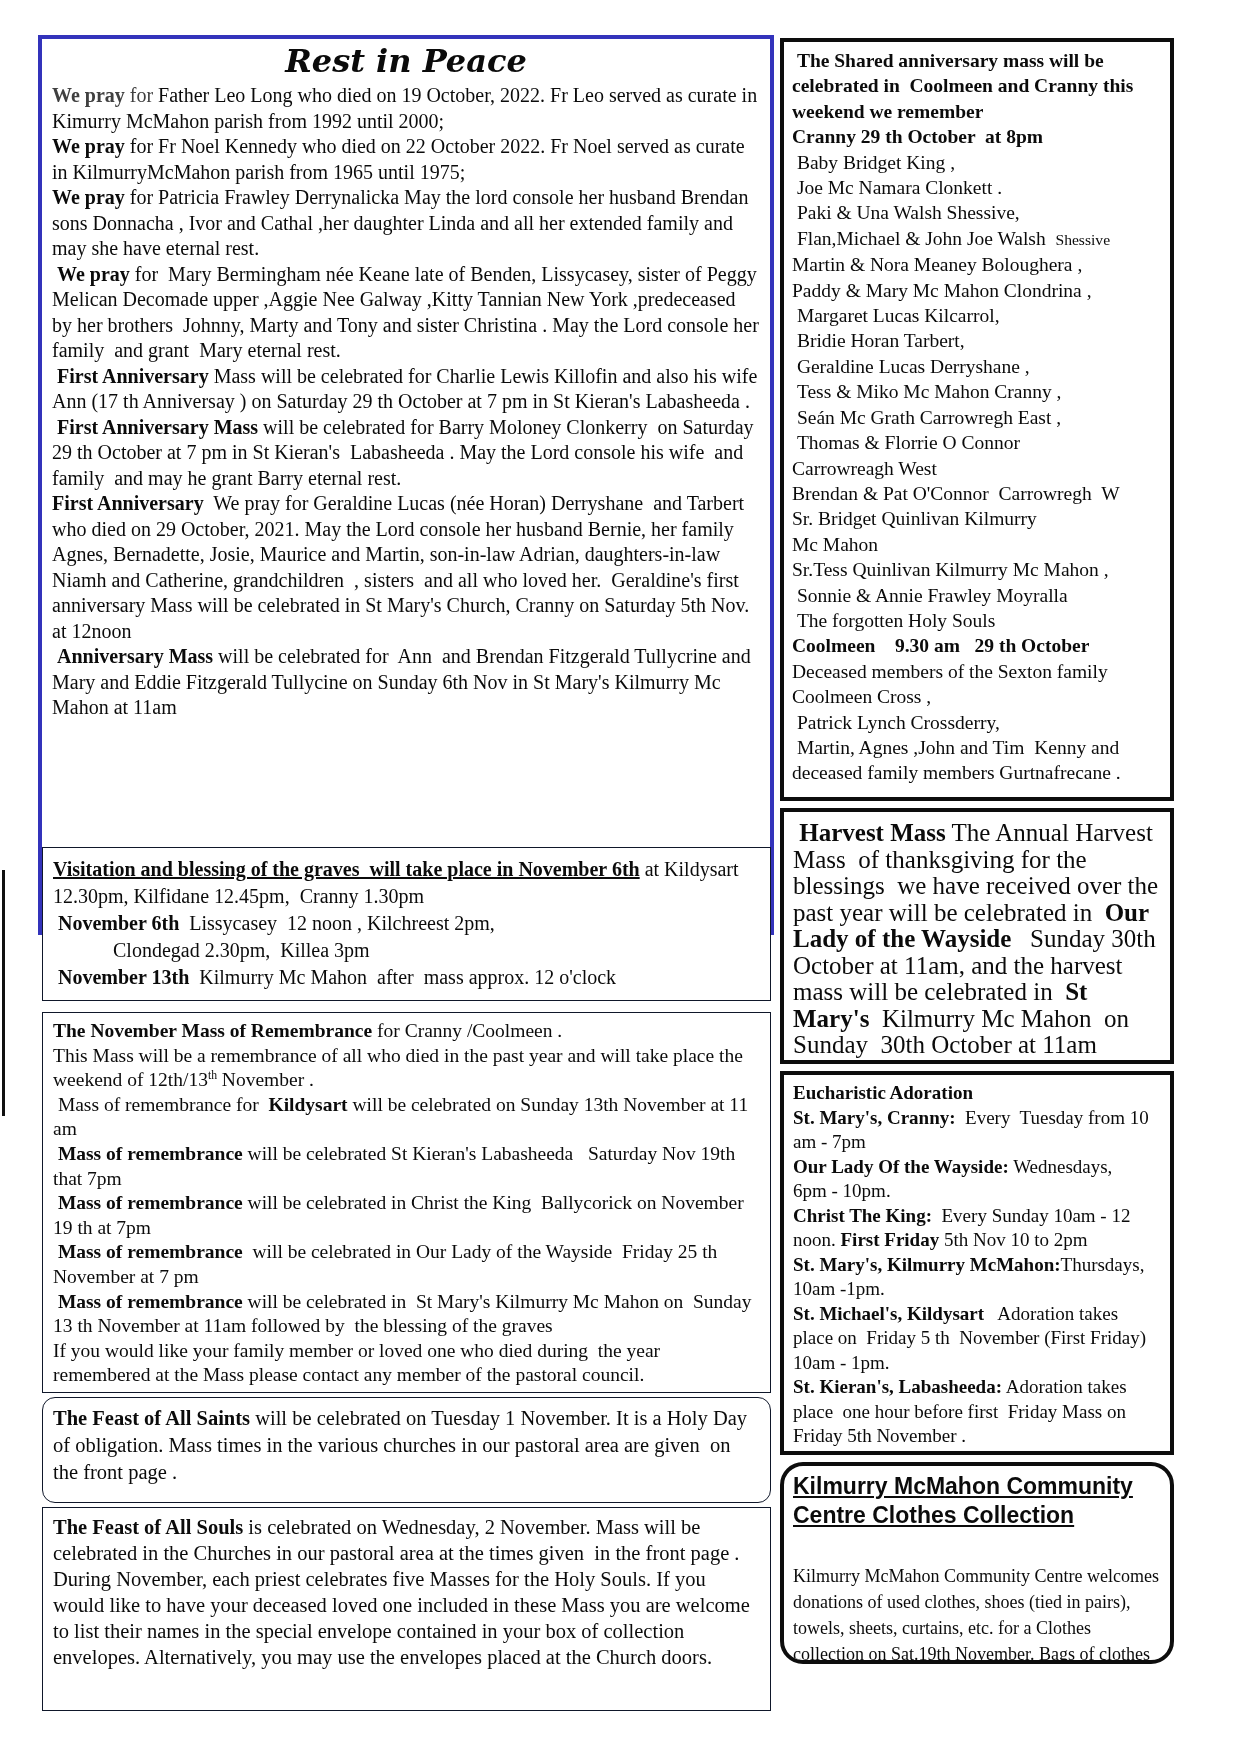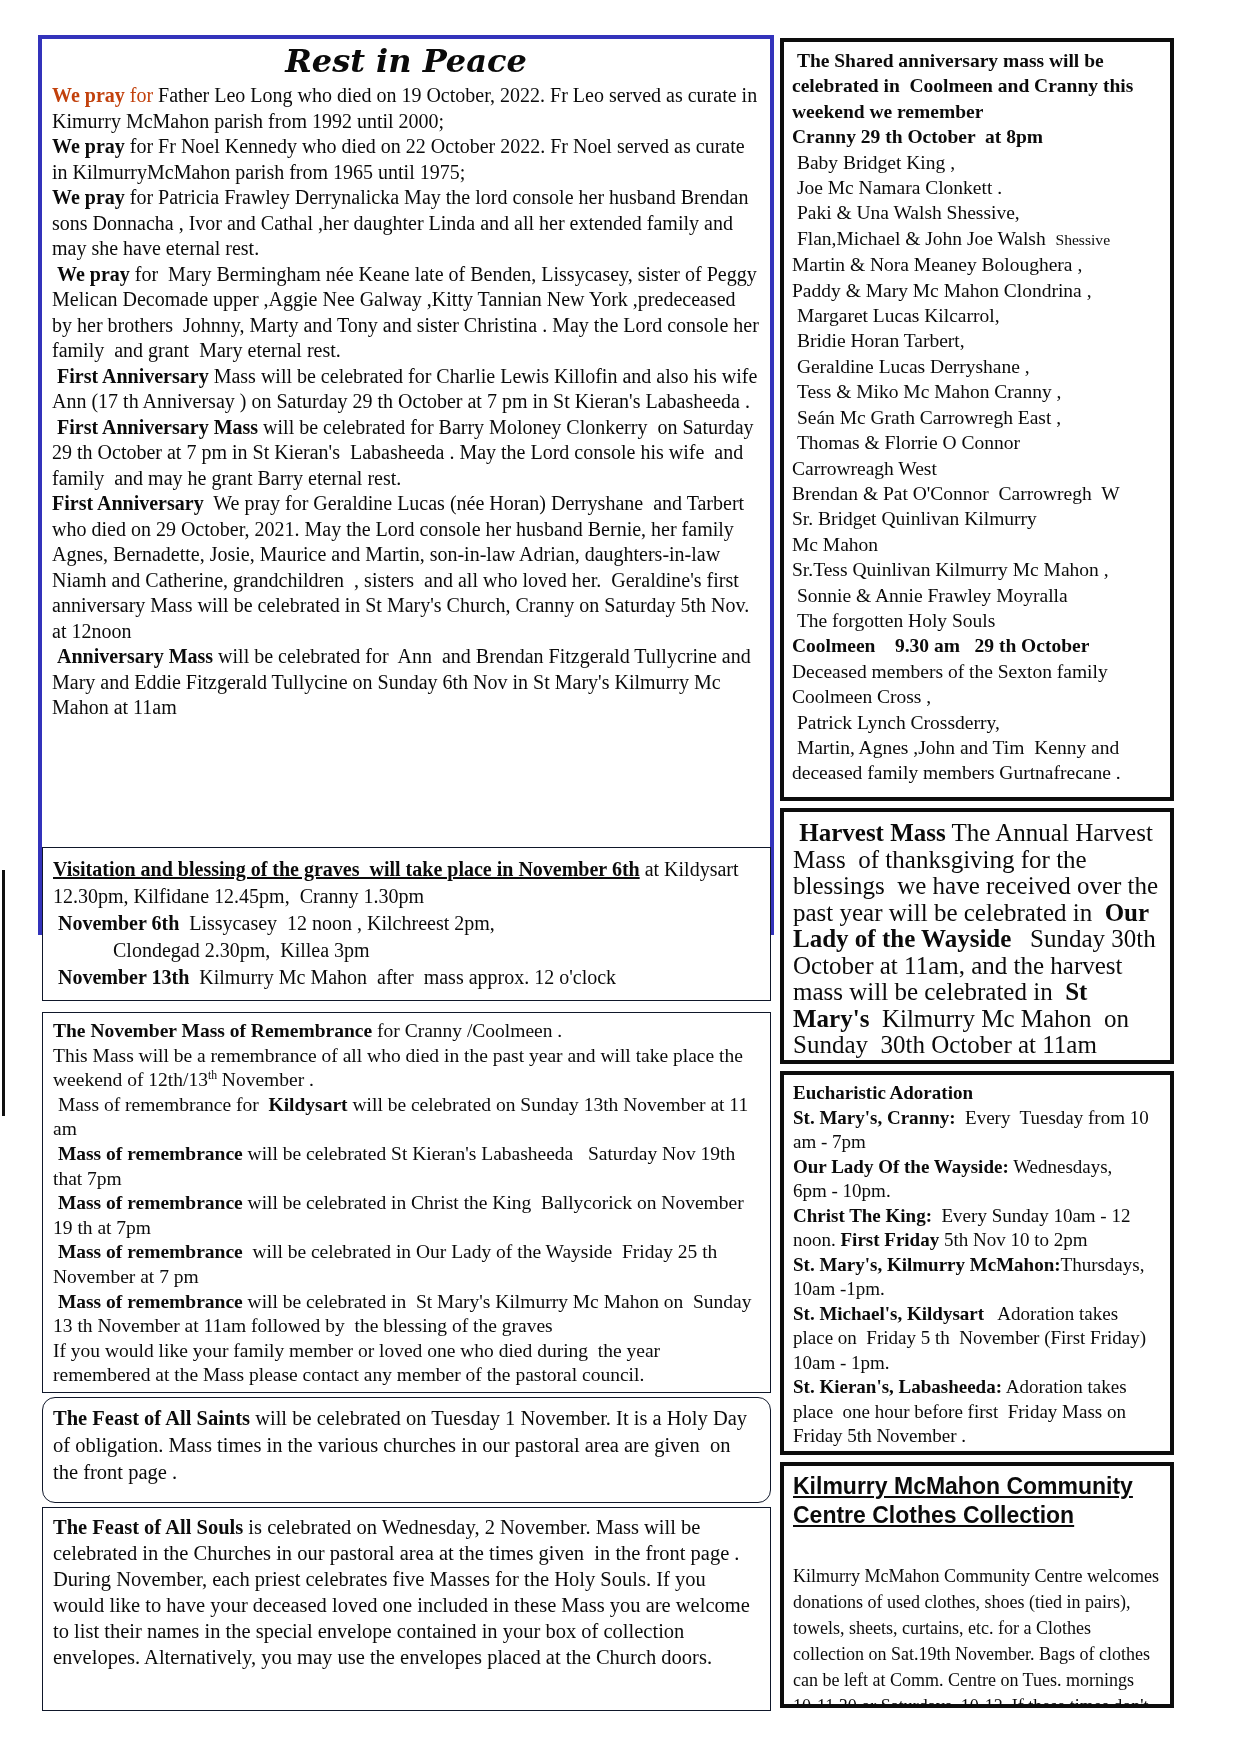--- a/index.html
+++ b/index.html
@@ -3,36 +3,36 @@
 <meta charset="utf-8">
 <style>
   html,body{margin:0;padding:0;background:#e8e8e8;}
   #page{position:relative;width:1235px;height:1748px;background:#ffffff;
         font-family:"Liberation Serif", serif;color:#0b0b0b;overflow:hidden;}
   .box{position:absolute;box-sizing:border-box;background:#ffffff;overflow:hidden;}
   .blk{border:4px solid #0d0d0d;}
   .blk3{border:1px solid #0f172a;}
   .blue{border:4px solid #3333bb;}
   .rp{margin:0;white-space:pre-wrap;}
-  .gy{color:#c2410c;}
+  .gy{color:#404040;}
   .u{text-decoration:underline;}
   .sm{font-size:80%;}
   sup{font-size:60%;vertical-align:super;line-height:0;}
   b{font-weight:bold;}
   
   #rip{left:38px;top:35px;width:736px;height:900px;padding:0 10px 2px 10px;font-size:20px;line-height:25.5px;}
   #rip-title{margin:2px 0 2px 0;text-align:center;font-style:italic;font-weight:bold;font-size:32px;line-height:40px;font-family:"DejaVu Serif","Liberation Serif",serif;}
   #graves{left:42px;top:847px;width:729px;height:154px;padding:8px 10px;font-size:20px;line-height:27px;}
   #remembrance{left:42px;top:1012px;width:729px;height:381px;padding:6px 10px;font-size:19.5px;line-height:24.6px;}
   #saints{left:42px;top:1397px;width:729px;height:106px;padding:7px 10px;font-size:20.5px;line-height:27px;border-radius:13px;}
   #souls{left:42px;top:1507px;width:729px;height:204px;padding:6px 10px;font-size:20.5px;line-height:26px;}
   #shared{left:780px;top:38px;width:394px;height:763px;padding:6px 8px;font-size:19.5px;line-height:25.4px;}
   #harvest{left:780px;top:808px;width:394px;height:256px;padding:8px 9px;font-size:25px;line-height:26.5px;}
   #adoration{left:780px;top:1071px;width:394px;height:384px;padding:6px 9px;font-size:19px;line-height:24.5px;}
-  #clothes{left:780px;top:1462px;width:394px;height:246px;padding:4px 9px;}
+  #clothes{left:780px;top:1462px;width:394px;height:202px;padding:4px 9px;border-radius:23px;}
   #clothes-heading{margin:2px 0 2px 0;font-family:"Liberation Sans",sans-serif;font-weight:bold;
         font-size:23px;line-height:29px;text-decoration:underline;}
   #clothes-body{font-size:18px;line-height:26px;margin-top:33px;}
   #edge-mark{position:absolute;left:2px;top:870px;width:3px;height:246px;background:#101010;}
 </style>
 </head>
 <body>
 
 <div id="page">
 

